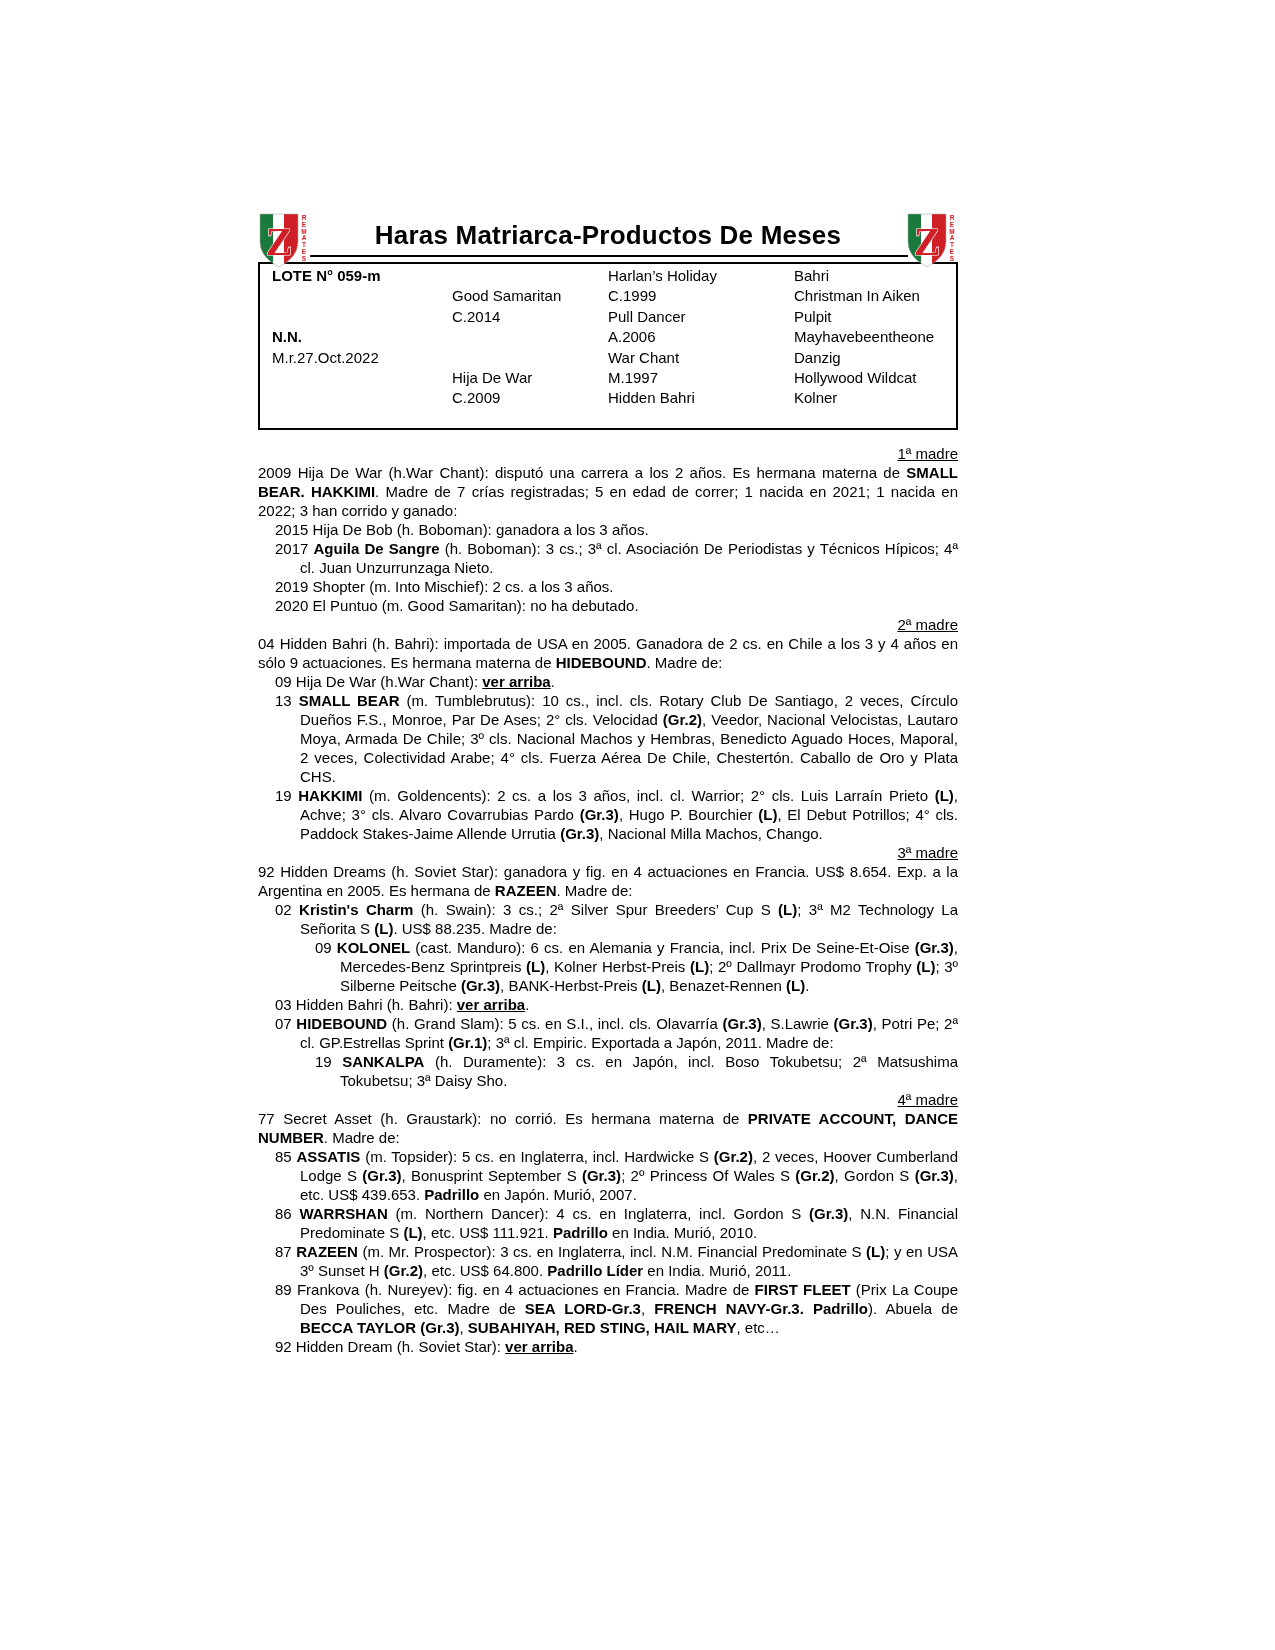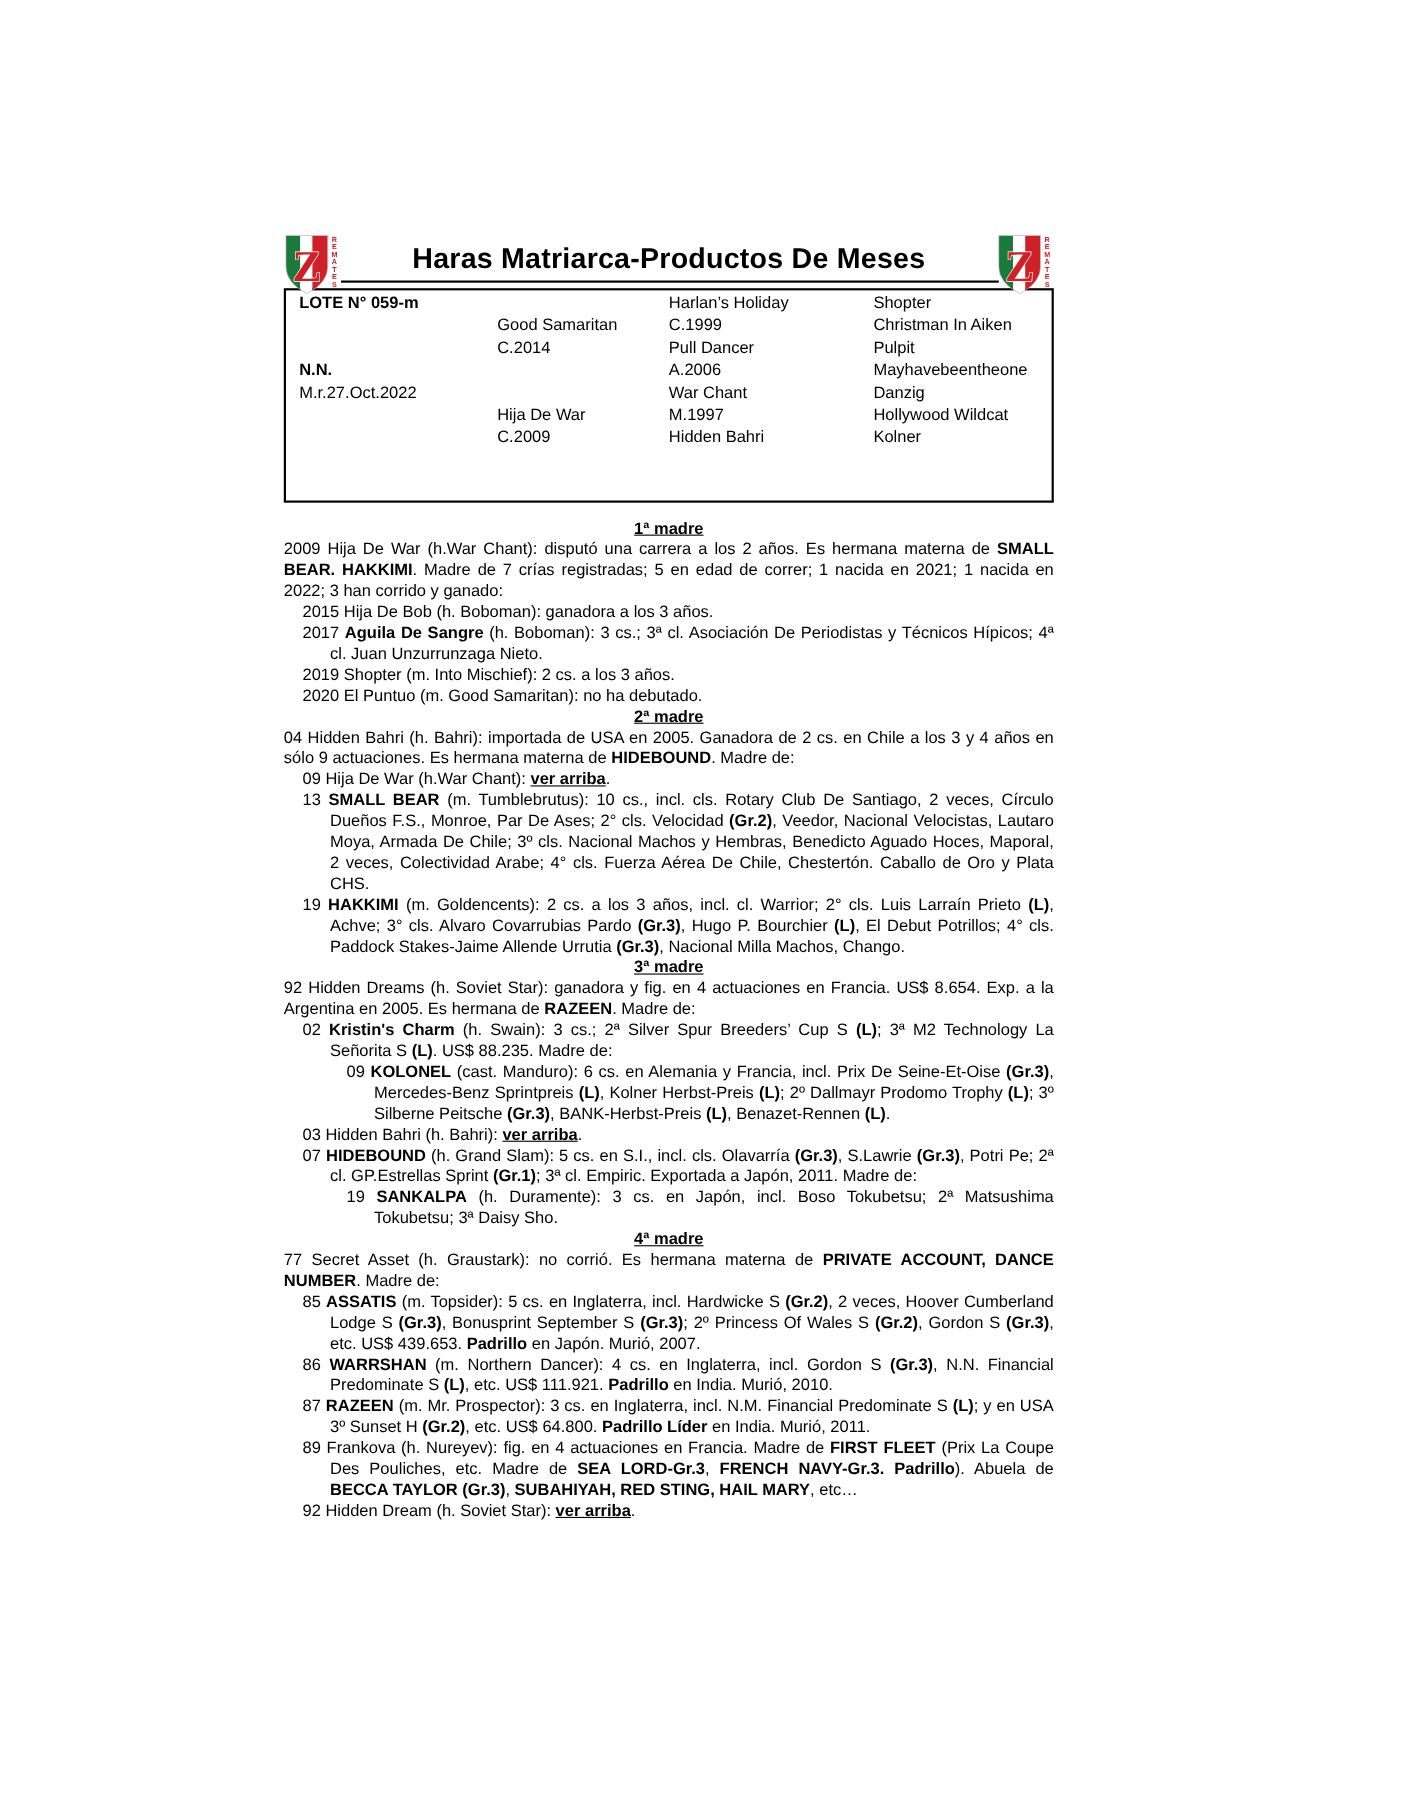--- a/index.html
+++ b/index.html
@@ -13,30 +13,30 @@
   .header{position:relative;height:52px;}
   .logo{position:absolute;top:1px;}
   .logo-left{left:0;}
   .logo-right{right:0;}
   .header-rule{position:absolute;left:52px;right:50px;bottom:5px;border-bottom:2px solid #000;}
   .header-title{
     position:absolute;left:0;right:0;top:10px;text-align:center;
     font-size:26px;font-weight:bold;letter-spacing:0.2px;white-space:nowrap;
   }
   
-  .ped-table{border:2px solid #000;height:195px;font-size:15px;padding-top:2px;box-sizing:border-box;}
+  .ped-table{border:2px solid #000;height:168px;font-size:15px;padding-top:2px;box-sizing:border-box;}
   .ped-row{display:flex;height:20.4px;line-height:20.4px;white-space:nowrap;}
   .ped-cell{overflow:visible;}
   .ped-cell.c1{width:180px;padding-left:12px;}
   .ped-cell.c2{width:156px;}
   .ped-cell.c3{width:186px;}
   .ped-cell.c4{flex:1;}
   
   .notes{margin-top:14px;font-size:15px;line-height:19px;text-align:justify;}
-  .sec-heading{font-weight:bold;text-decoration:underline;text-align:center;}
+  .sec-heading{font-weight:normal;text-decoration:underline;text-align:right;}
   .blk{}
   .ind1{padding-left:42px;text-indent:-25px;}
   .ind2{padding-left:82px;text-indent:-25px;}
   .b{font-weight:bold;}
   .u{text-decoration:underline;}
   
   .footer{margin-top:9px;border-top:2px solid #000;text-align:center;padding-top:3px;}
   .footer-text{font-weight:bold;font-style:italic;font-size:15px;}
 </style>
 </head>
@@ -80,21 +80,21 @@
         <text x="21" y="44" text-anchor="middle" font-family="Liberation Serif, serif" font-size="40" font-weight="bold" fill="#cf2027" stroke="#ffffff" stroke-width="1.2" paint-order="stroke">Z</text>
         <text x="46" y="9" font-size="6.5" font-weight="bold" fill="#cf2027" text-anchor="middle"><tspan x="46" dy="0">R</tspan><tspan x="46" dy="6.8">E</tspan><tspan x="46" dy="6.8">M</tspan><tspan x="46" dy="6.8">A</tspan><tspan x="46" dy="6.8">T</tspan><tspan x="46" dy="6.8">E</tspan><tspan x="46" dy="6.8">S</tspan></text>
       </svg>
     </div>
 
     <div class="ped-table">
         <div class="ped-row">
           <div class="ped-cell c1 b">LOTE N° 059-m</div>
           <div class="ped-cell c2"></div>
           <div class="ped-cell c3">Harlan’s Holiday</div>
-          <div class="ped-cell c4">Shopter</div>
+          <div class="ped-cell c4">Bahri</div>
         </div>
         <div class="ped-row">
           <div class="ped-cell c1"></div>
           <div class="ped-cell c2">Good Samaritan</div>
           <div class="ped-cell c3">C.1999</div>
           <div class="ped-cell c4">Christman In Aiken</div>
         </div>
         <div class="ped-row">
           <div class="ped-cell c1"></div>
           <div class="ped-cell c2">C.2014</div>

